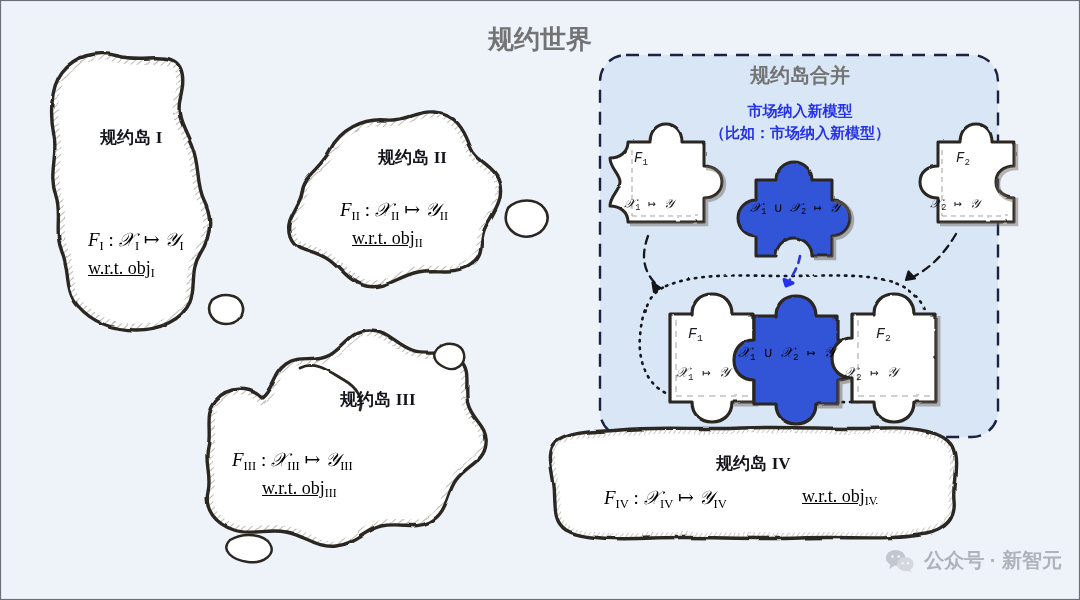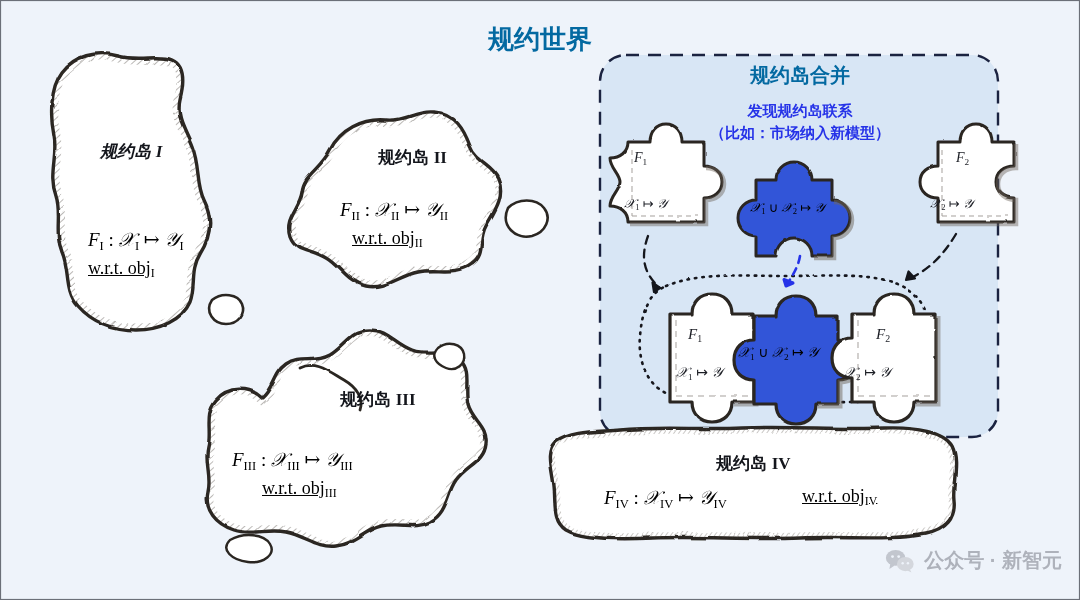--- a/index.html
+++ b/index.html
@@ -9,21 +9,21 @@
     font-family:"Liberation Sans","DejaVu Sans",sans-serif;
     overflow:hidden;
     position:relative;
   }
   #stage{position:absolute;inset:0;width:1080px;height:600px;}
   #stage > svg{position:absolute;left:0;top:0;}
 
   .htitle{
     position:absolute;
     font-weight:bold;
-    color:#0369a1;
+    color:#737373;
     white-space:nowrap;
   }
   .page-title{ font-size:26px; left:0; top:22px; width:1080px; text-align:center; }
   .panel-title{ font-size:20px; left:600px; top:62px; width:400px; text-align:center; }
 
   .blue-note{
     position:absolute;
     left:650px; top:100px; width:300px;
     text-align:center;
     color:#2633e8;
@@ -49,21 +49,21 @@
     white-space:nowrap;
   }
   .math .it{font-style:italic;}
   .math .cal{font-style:italic;}
   .math sub{font-size:.66em;font-style:normal;vertical-align:-0.28em;}
   .m15{font-size:19px;}
   .mw{font-size:18px;text-decoration:underline;}
 
   .pz-math{
     position:absolute;
-    font-family:Liberation Serif, serif;
+    font-family:Liberation Mono, monospace;
     color:#1b1d24;
     white-space:nowrap;
     font-size:12px;
   }
   .pz-math.lt{color:#000000;}
   .pz-math sub{font-size:.66em;vertical-align:-0.28em;}
   .pz-math .it{font-style:italic;}
 
   .watermark{
     position:absolute;
@@ -310,25 +310,25 @@
       <path d="M800,256 C798,268 792,276 786,286" fill="none" stroke="#2633e8" stroke-width="2.6" stroke-dasharray="7 6" stroke-linecap="round"></path>
       <path d="M786,286 l7,-3 l-9,-3.5 Z" fill="#2633e8" stroke="#2633e8" stroke-width="3" stroke-linejoin="round"></path>
     </g>
 
   </svg>
 
   <div class="htitle page-title">规约世界</div>
   <div class="htitle panel-title">规约岛合并</div>
 
   <div class="blue-note">
-    <div>发现规约岛联系</div>
+    <div>市场纳入新模型</div>
     <div>（比如：市场纳入新模型）</div>
   </div>
 
-  <div class="isl-label" style="left:100px;top:140px;font-style:italic;">
+  <div class="isl-label" style="left:100px;top:126px;">
     <span>规约岛</span>
     <span class="rm">I</span>
   </div>
   <div class="math m15" style="left:88px;top:228px;">
     <span class="it">F</span><sub>I</sub><span> : </span><span class="cal">𝒳</span><sub>I</sub><span> ↦ </span><span class="cal">𝒴</span><sub>I</sub>
   </div>
   <div class="math mw" style="left:88px;top:258px;">
     <span>w.r.t. obj</span><sub>I</sub>
   </div>
 

